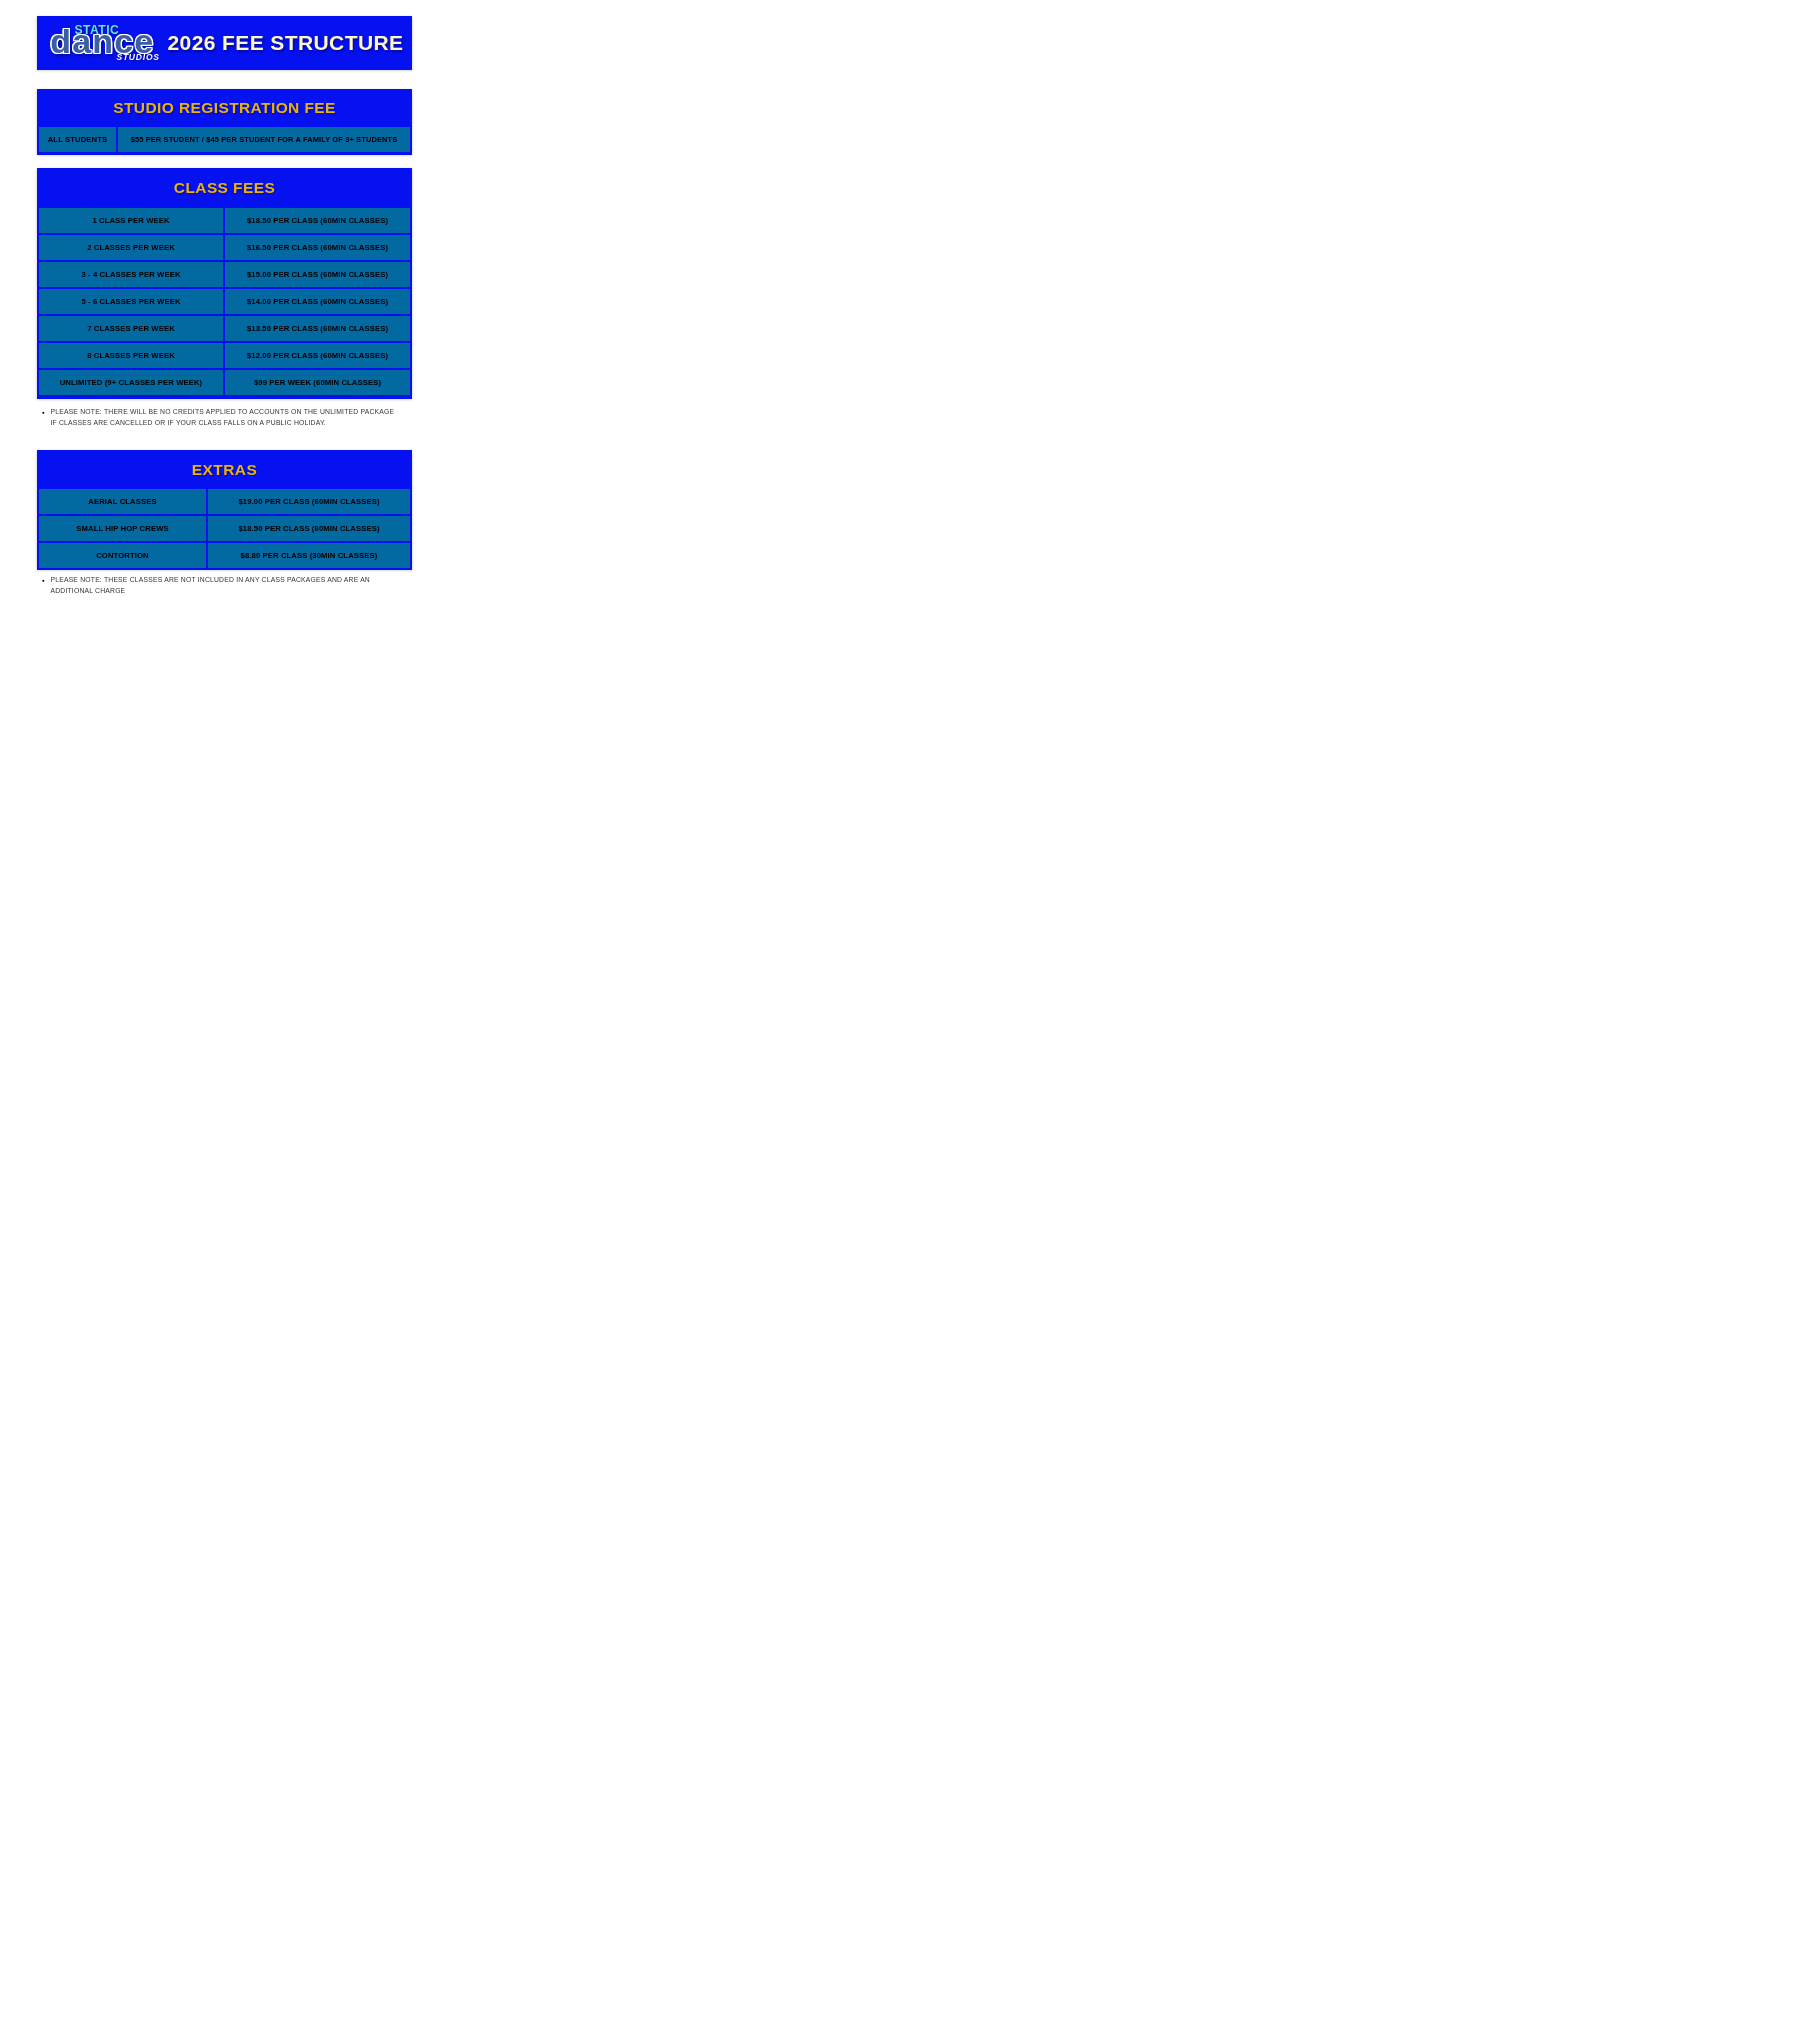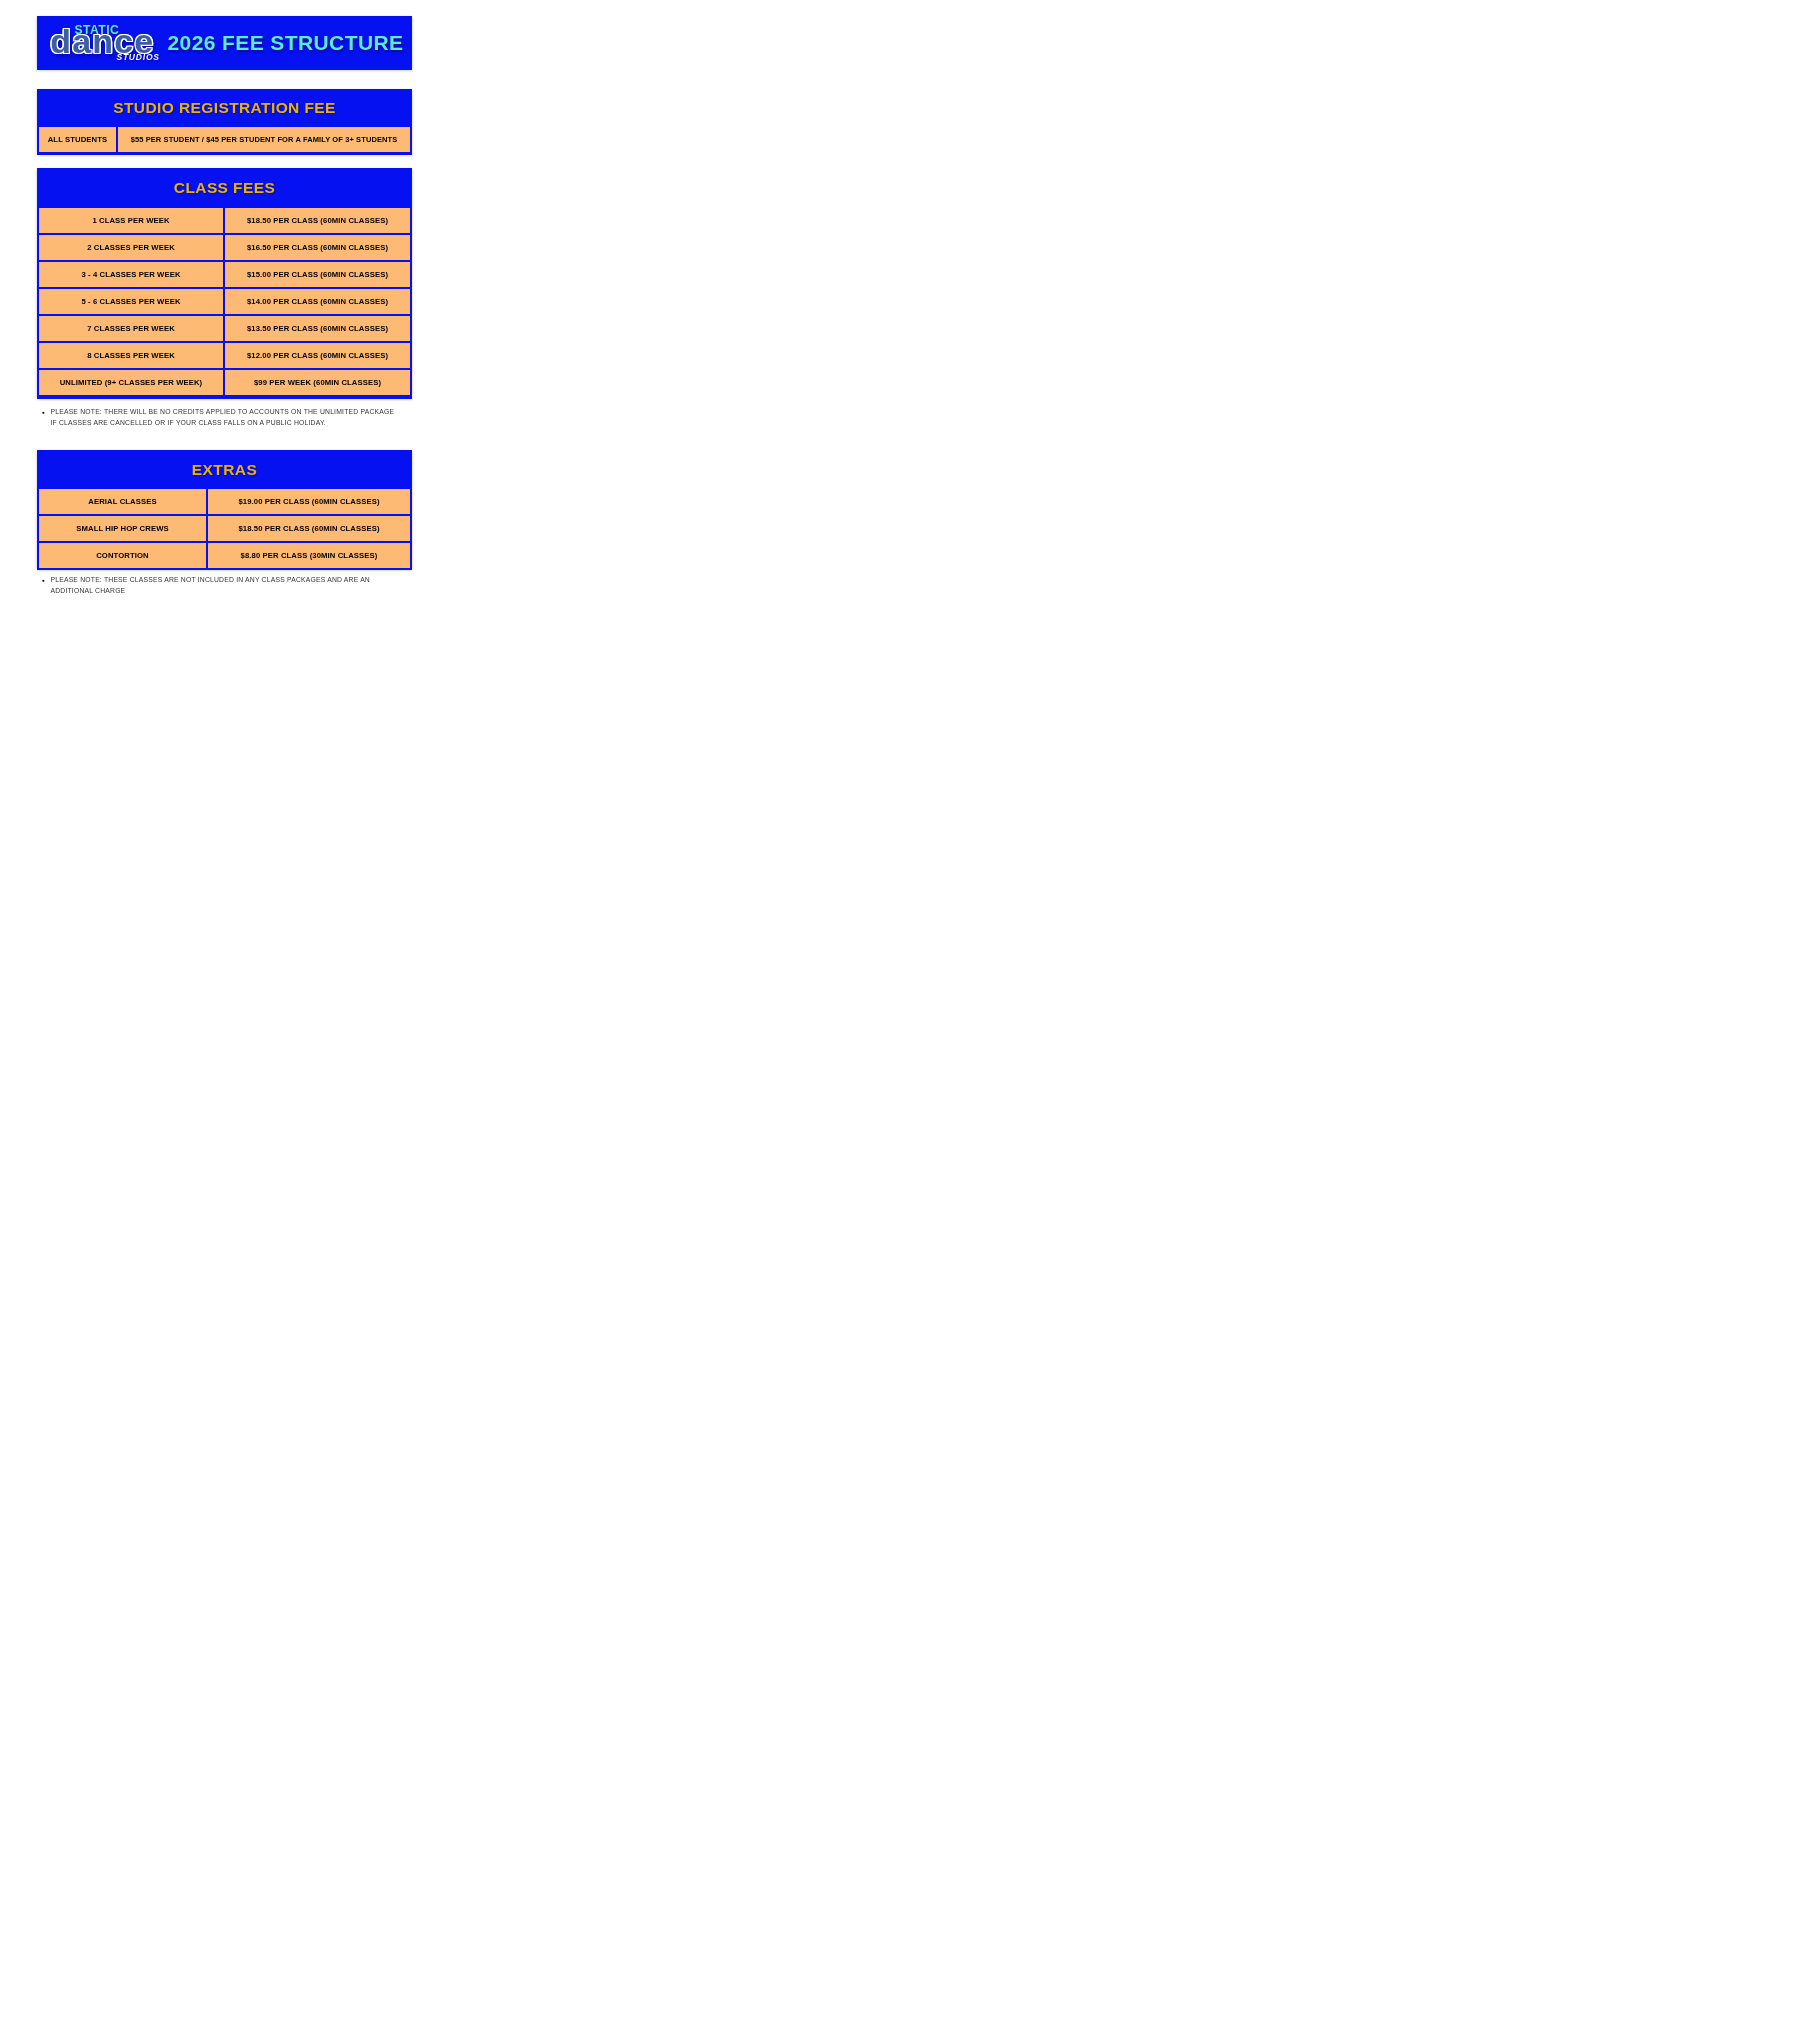--- a/index.html
+++ b/index.html
@@ -24,21 +24,21 @@
     text-shadow:
       -1.2px -1.2px 0 #fff, 1.2px -1.2px 0 #fff,-1.2px 1.2px 0 #fff, 1.2px 1.2px 0 #fff,
       -1.2px 0 0 #fff, 1.2px 0 0 #fff, 0 -1.2px 0 #fff, 0 1.2px 0 #fff,
       2px 2.8px 3.7px rgba(0,0,60,.55);
   }
   .logo-studios{
     position:absolute;right:-0.8px;bottom:1.2px;color:#fff;font-weight:700;font-style:italic;
     font-size:8.5px;letter-spacing:0.8px;line-height:1;text-shadow:0.8px 1.2px 1.6px rgba(0,0,60,.45);
   }
   .page-title{
-    flex:1;text-align:center;color:#5eead4;font-weight:700;font-size:21px;
+    flex:1;text-align:center;color:#fef9c3;font-weight:700;font-size:21px;
     letter-spacing:0.4px;text-shadow:1.2px 1.6px 2.4px rgba(0,0,70,.5);
   }
   
   .block{
     position:absolute;left:37px;width:375px;background:#0611f2;
     box-shadow:0 0.8px 2.8px rgba(20,20,90,.28);
   }
   .block-reg{top:89px;height:66px;}
   .block-class{top:168px;height:231px;}
   .block-extras{top:450px;height:120px;}
@@ -47,21 +47,21 @@
     font-size:15.5px;letter-spacing:0.4px;text-shadow:0.8px 1.2px 2px rgba(0,0,70,.45);
   }
   .st-reg{height:38px;}
   .st-class{height:40px;}
   .st-extras{height:39px;text-align:right;}
   .grid{display:grid;gap:2px;padding:0 2px 2px 2px;grid-auto-rows:25px;}
   .grid-reg{grid-template-columns:77px 1fr;}
   .grid-class{grid-template-columns:184px 1fr;}
   .grid-extras{grid-template-columns:167px 1fr;}
   .cell{
-    background:#fdba74;display:flex;align-items:center;justify-content:center;
+    background:#0369a1;display:flex;align-items:center;justify-content:center;
     text-align:left;font-weight:700;font-size:7.7px;color:#000;letter-spacing:0.1px;
     padding:0 4.1px;
   }
   .cell-small{font-size:7.5px;}
   
   .note{
     position:absolute;left:42px;display:flex;gap:5.3px;color:#333333;
     font-size:6.8px;letter-spacing:0.2px;line-height:1.55;width:355px;
   }
   .note .note-text{width:348px;}

